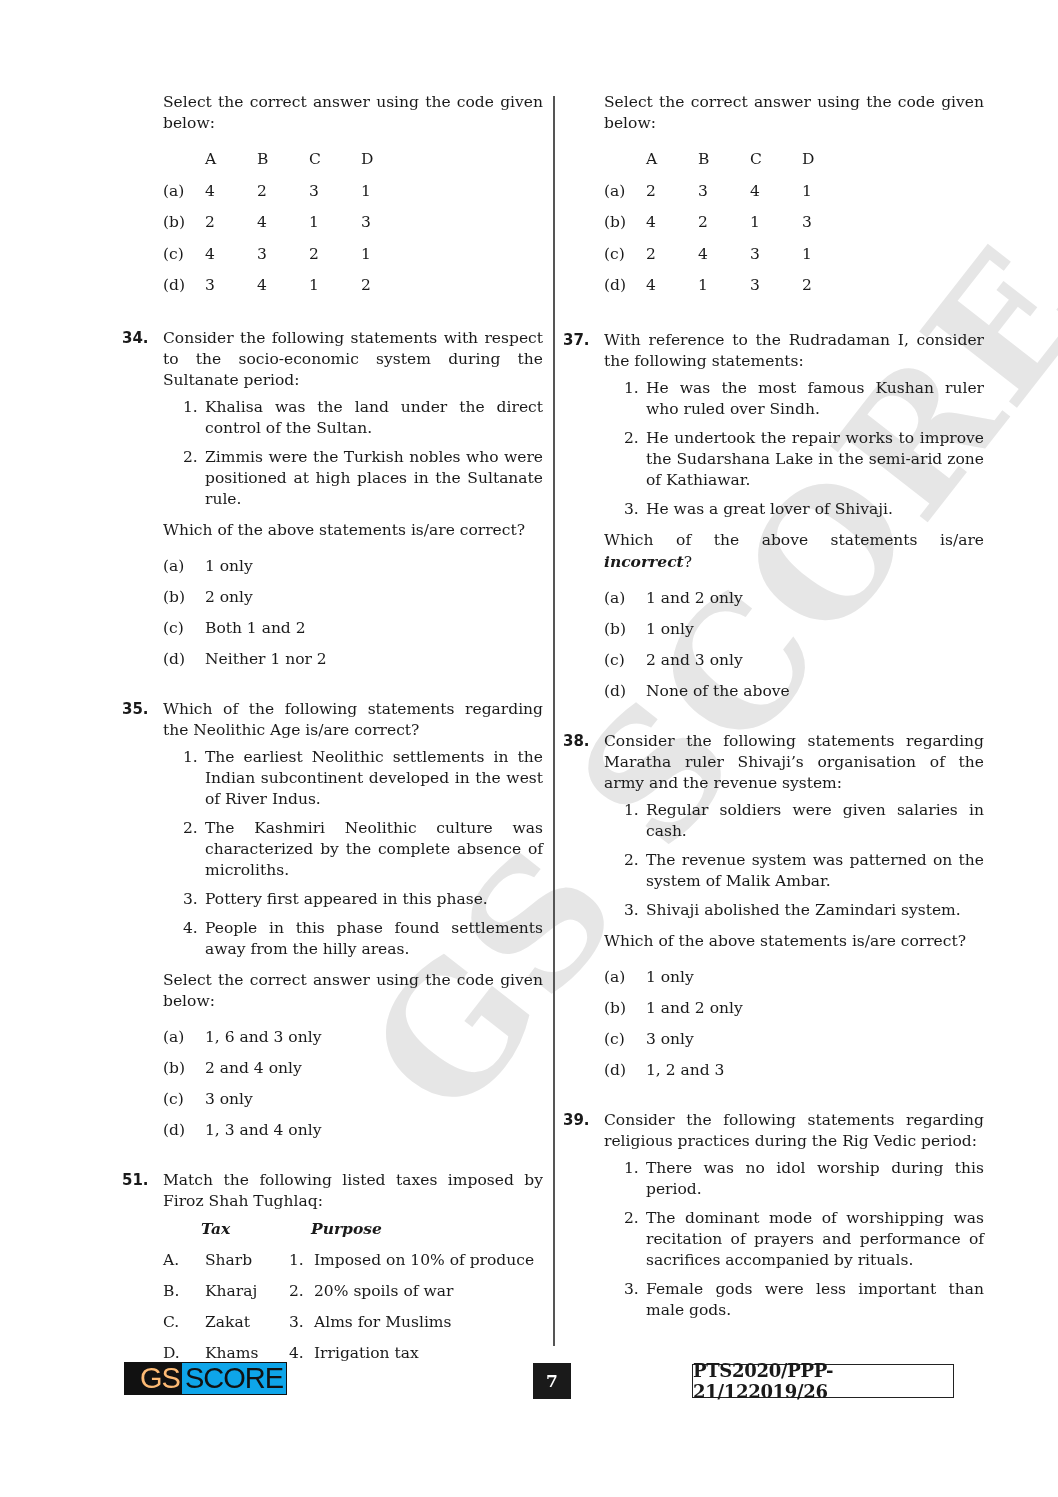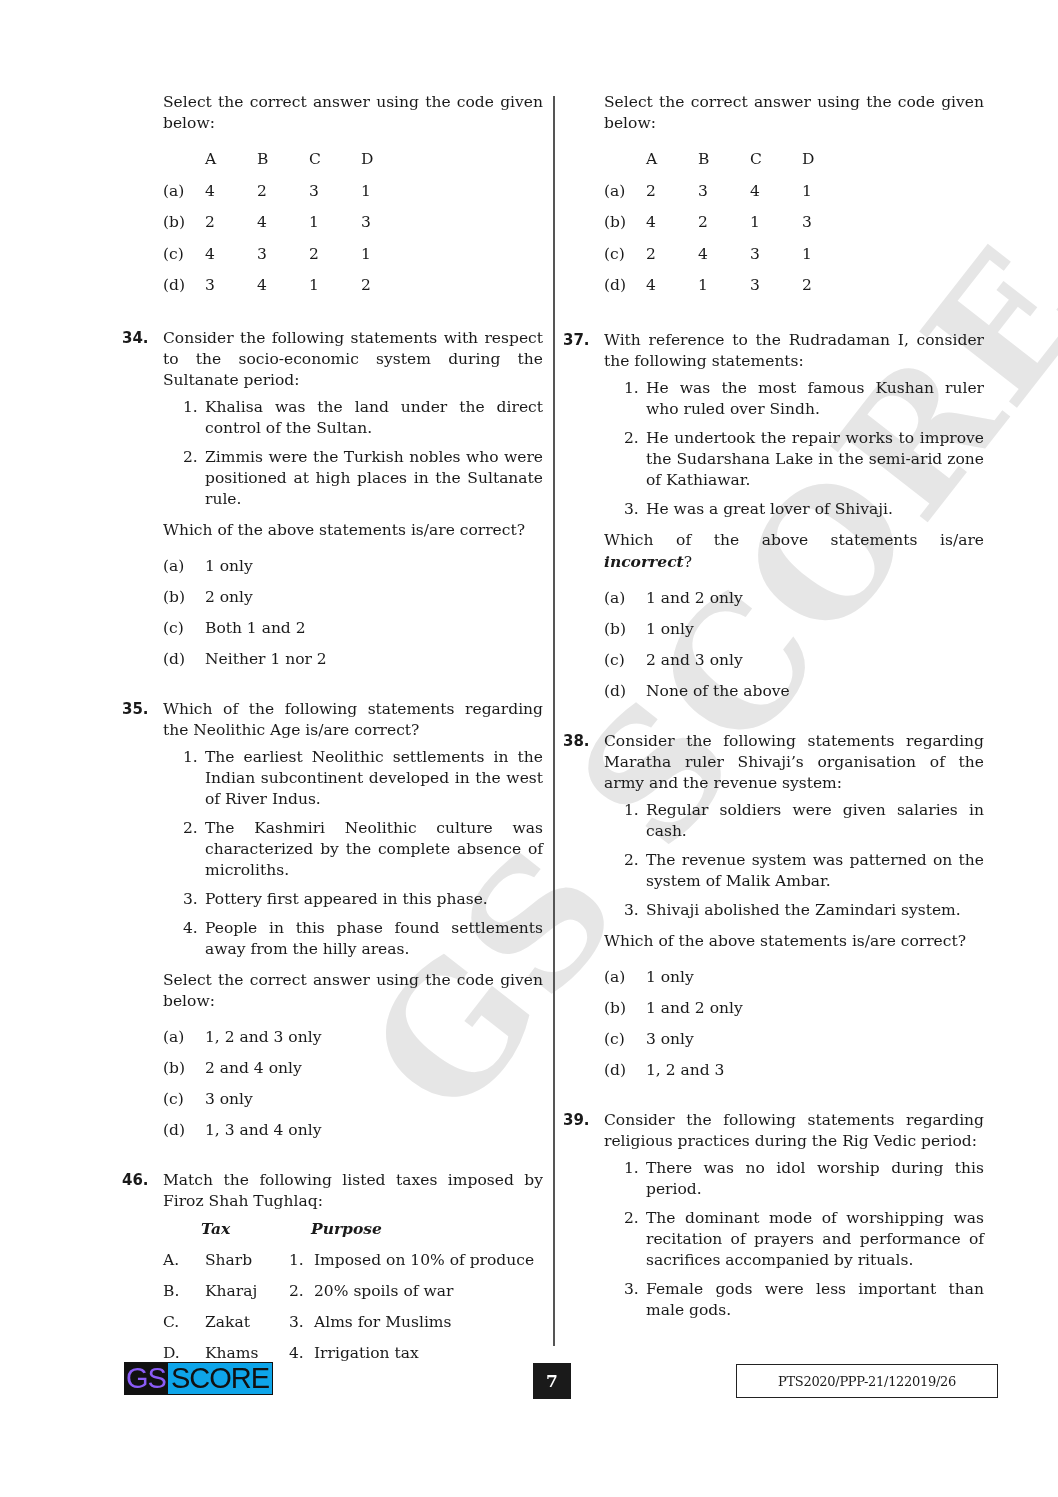--- a/index.html
+++ b/index.html
@@ -55,32 +55,32 @@
     .match-row .ml { width: 42px; flex: 0 0 42px; }
     .match-row .mt { width: 84px; flex: 0 0 84px; }
     .match-row .mn { width: 25px; flex: 0 0 25px; }
     .match-row .mp { flex: 1; white-space: nowrap; }
     .footer { position: absolute; top: 1362px; left: 0; width: 1058px; height: 36px; z-index: 2; }
     .logo {
       position: absolute; left: 124px; top: 0; height: 31px; display: flex;
       border: 1.5px solid #111; font-family: "Liberation Sans", sans-serif;
       font-size: 29px; line-height: 31px; letter-spacing: -1px;
     }
-    .logo .gs { background: #111; color: #8b5cf6; padding: 0 2px 0 1px; text-align: center; }
+    .logo .gs { background: #111; color: #fdba74; padding: 0 2px 0 15px; text-align: center; }
     .logo .score { background: #0ea5e9; color: #111; padding: 0 3px 0 3px; }
     .page-num {
       position: absolute; left: 533px; top: 1px; width: 38px; height: 36px;
       background: #1a1a1a; color: #fff; font-weight: bold; font-size: 17px;
       display: flex; align-items: center; justify-content: center;
       font-family: "DejaVu Serif", serif;
     }
     .code-box {
-      position: absolute; left: 736px; top: 2px; width: 260px; height: 32px;
+      position: absolute; left: 692px; top: 2px; width: 260px; height: 32px;
       border: 1.5px solid #222; display: flex; align-items: center; justify-content: center;
-      font-weight: normal; font-size: 13px; letter-spacing: -0.3px;
+      font-weight: bold; font-size: 18px; letter-spacing: -0.3px;
     }
   </style>
 </head>
 <body>
 
 <div class="watermark">
   <span>GS SCORE</span>
 </div>
 
 <div class="divider"></div>
@@ -175,38 +175,38 @@
       <div class="stmt-num"><span>3.</span></div>
       <div class="stmt-text">Pottery first appeared in this phase.</div>
     </div>
     <div class="stmt">
       <div class="stmt-num"><span>4.</span></div>
       <div class="stmt-text">People in this phase found settlements away from the hilly areas.</div>
     </div>
     <p class="ask">Select the correct answer using the code given below:</p>
     <div class="opt">
         <span class="opt-lbl">(a)</span>
-        <span class="opt-text">1, 2 and 3 only</span>
+        <span class="opt-text">1, 6 and 3 only</span>
       </div>
     <div class="opt">
         <span class="opt-lbl">(b)</span>
         <span class="opt-text">2 and 4 only</span>
       </div>
     <div class="opt">
         <span class="opt-lbl">(c)</span>
         <span class="opt-text">3 only</span>
       </div>
     <div class="opt">
         <span class="opt-lbl">(d)</span>
         <span class="opt-text">1, 3 and 4 only</span>
       </div>
   </div>
 
   <div class="q">
-    <span class="q-num">46.</span>
+    <span class="q-num">51.</span>
     <p class="q-text">Match the following listed taxes imposed by Firoz Shah Tughlaq:</p>
     <div class="match-head">
       <span class="h1">Tax</span>
       <span class="h2">Purpose</span>
     </div>
     <div class="match-row">
       <span class="ml">A.</span>
       <span class="mt">Sharb</span>
       <span class="mn">1.</span>
       <span class="mp">Imposed on 10% of produce</span>

